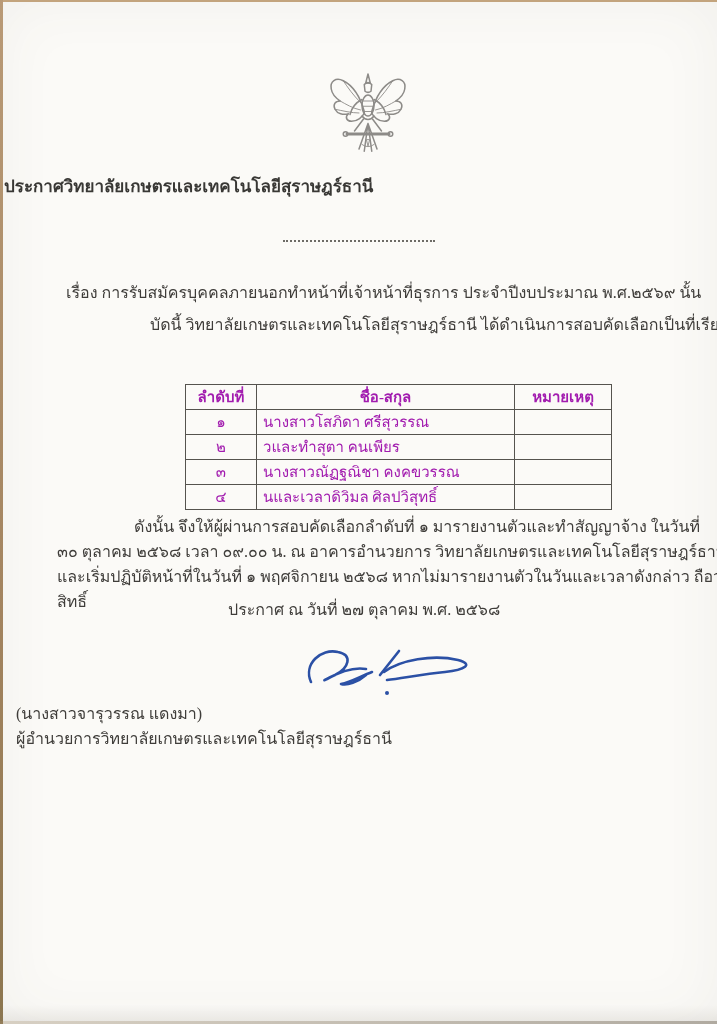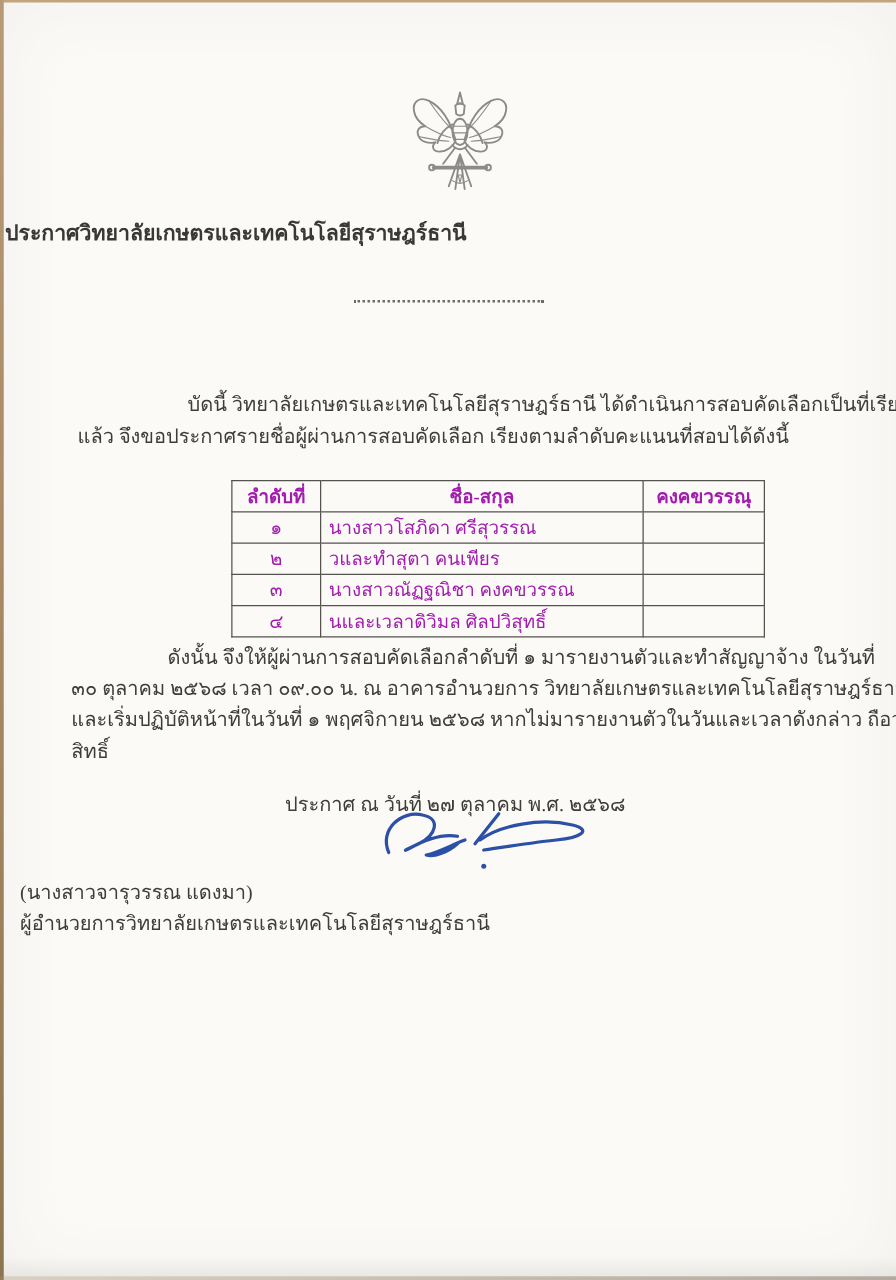--- a/index.html
+++ b/index.html
@@ -86,30 +86,30 @@
 
       <path d="M60,70 L48,104 M60,70 L55,107 M60,70 L65,107 M60,70 L72,104"></path>
       <path d="M52,98 Q60,104 68,98" stroke-width="1.2"></path>
       <path d="M58,92 L60,100 L62,92 Z" stroke-width="1.2"></path>
     </g>
   </svg>
 
   <div class="center-line doc-title" style="top:172px">ประกาศวิทยาลัยเกษตรและเทคโนโลยีสุราษฎร์ธานี</div>
   <div class="dotted-divider"></div>
 
+  <div class="line" style="top:282px;left:66px">เรื่อง การรับสมัครบุคคลภายนอกทำหน้าที่เจ้าหน้าที่ธุรการ ประจำปีงบประมาณ พ.ศ.๒๕๖๙  นั้น</div>
 
   <div class="line" style="top:314px;left:150px">บัดนี้  วิทยาลัยเกษตรและเทคโนโลยีสุราษฎร์ธานี  ได้ดำเนินการสอบคัดเลือกเป็นที่เรียบร้อย</div>
-  <div class="line" style="top:339px;left:62px">แล้ว จึงขอประกาศรายชื่อผู้ผ่านการสอบคัดเลือก เรียงตามลำดับคะแนนที่สอบได้ดังนี้</div>
 
   <table class="results">
     <thead>
       <tr>
         <th style="width:58px">ลำดับที่</th>
         <th style="width:245px">ชื่อ-สกุล</th>
-        <th style="width:84px">คงคขวรรณุ</th>
+        <th style="width:84px">หมายเหตุ</th>
       </tr>
     </thead>
     <tbody>
       <tr>
         <td class="cell-no">๑</td>
         <td class="cell-name">นางสาวโสภิดา  ศรีสุวรรณ</td>
         <td class="cell-note"></td>
       </tr>
       <tr>
         <td class="cell-no">๒</td>
@@ -127,21 +127,21 @@
         <td class="cell-note"></td>
       </tr>
     </tbody>
   </table>
 
   <div class="line" style="top:516px;left:134px">ดังนั้น จึงให้ผู้ผ่านการสอบคัดเลือกลำดับที่ ๑ มารายงานตัวและทำสัญญาจ้าง ในวันที่</div>
   <div class="line" style="top:541px;left:57px">๓๐ ตุลาคม ๒๕๖๘ เวลา ๐๙.๐๐ น. ณ อาคารอำนวยการ วิทยาลัยเกษตรและเทคโนโลยีสุราษฎร์ธานี</div>
   <div class="line" style="top:566px;left:57px">และเริ่มปฏิบัติหน้าที่ในวันที่ ๑ พฤศจิกายน ๒๕๖๘ หากไม่มารายงานตัวในวันและเวลาดังกล่าว ถือว่าสละ</div>
   <div class="line" style="top:591px;left:57px">สิทธิ์</div>
 
-  <div class="line" style="top:634px;left:228px">ประกาศ ณ วันที่ ๒๗  ตุลาคม พ.ศ. ๒๕๖๘</div>
+  <div class="line" style="top:599px;left:228px">ประกาศ ณ วันที่ ๒๗  ตุลาคม พ.ศ. ๒๕๖๘</div>
 
   <svg class="signature-svg" viewBox="0 0 188 60">
     <g fill="none" stroke="#2b50a5" stroke-width="2.6" stroke-linecap="round" stroke-linejoin="round">
       <path d="M16,40 C8,22 26,6 43,10 C58,13 54,26 40,33 C31,37 26,40 32,37 C48,28 60,25 71,27"></path>
       <path d="M71,33 C63,40 52,44 46,42 C56,40 66,34 77,30"></path>
       <path d="M85,33 L104,9"></path>
       <path d="M89,30 C105,18 138,12 163,18 C179,22 170,28 150,30 C130,32 108,36 92,38"></path>
       <circle cx="92" cy="51" r="2" fill="#2b50a5" stroke="none"></circle>
     </g>
   </svg>

